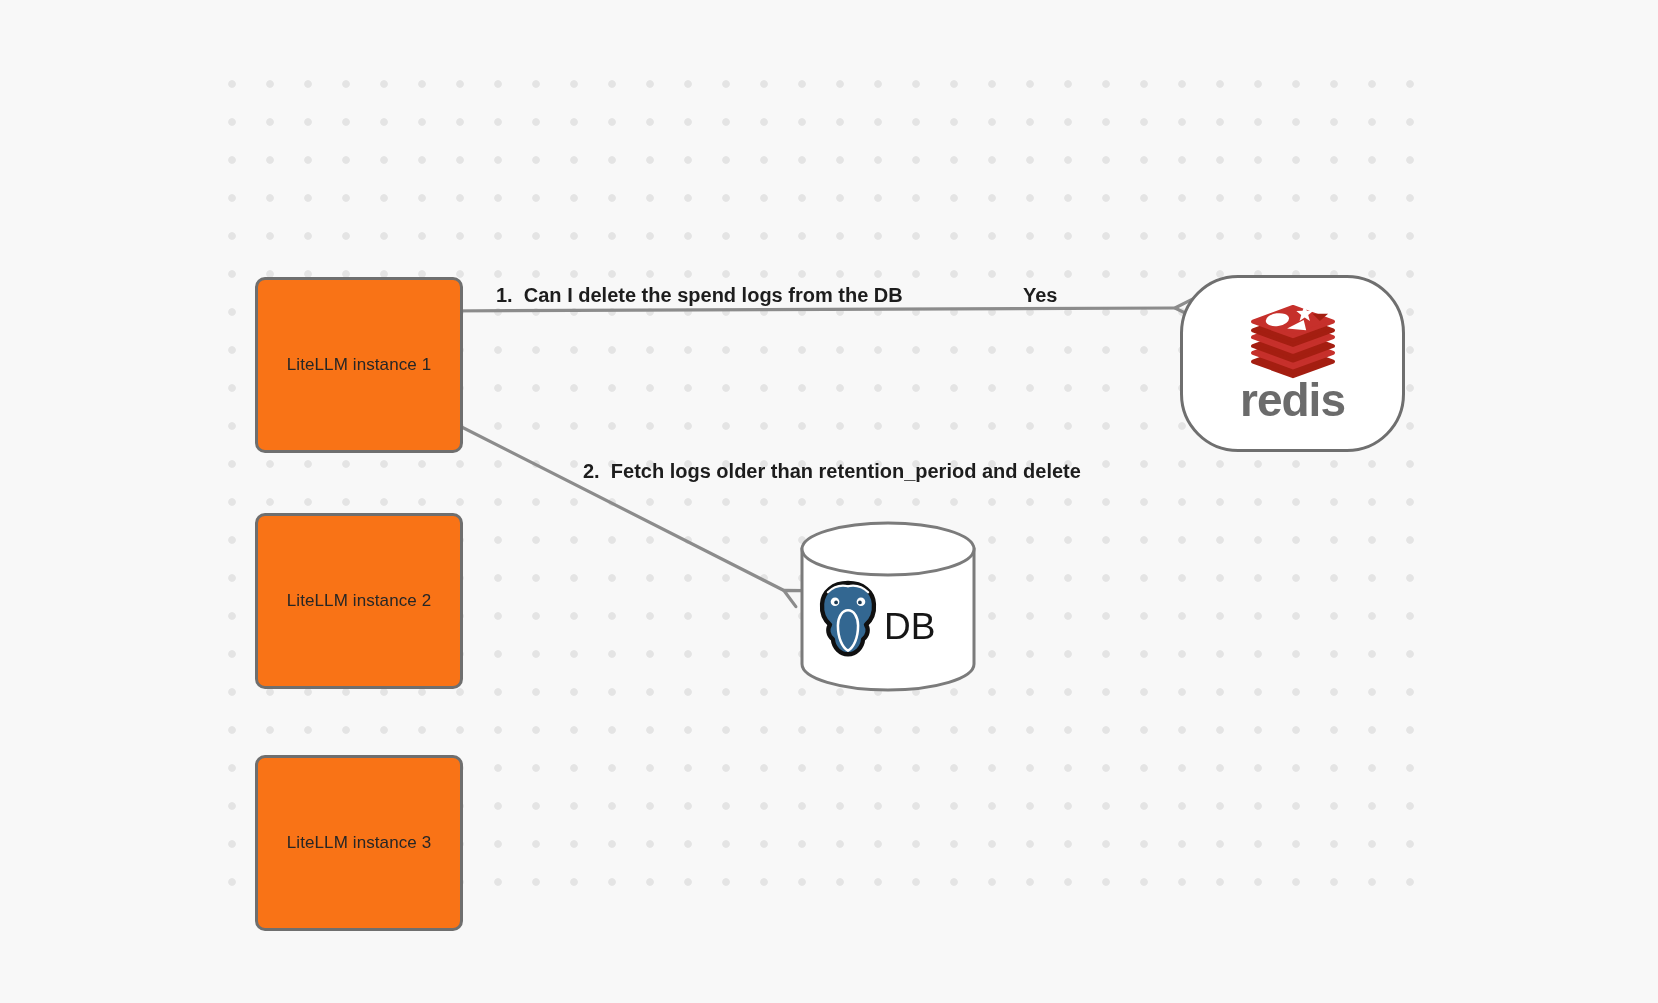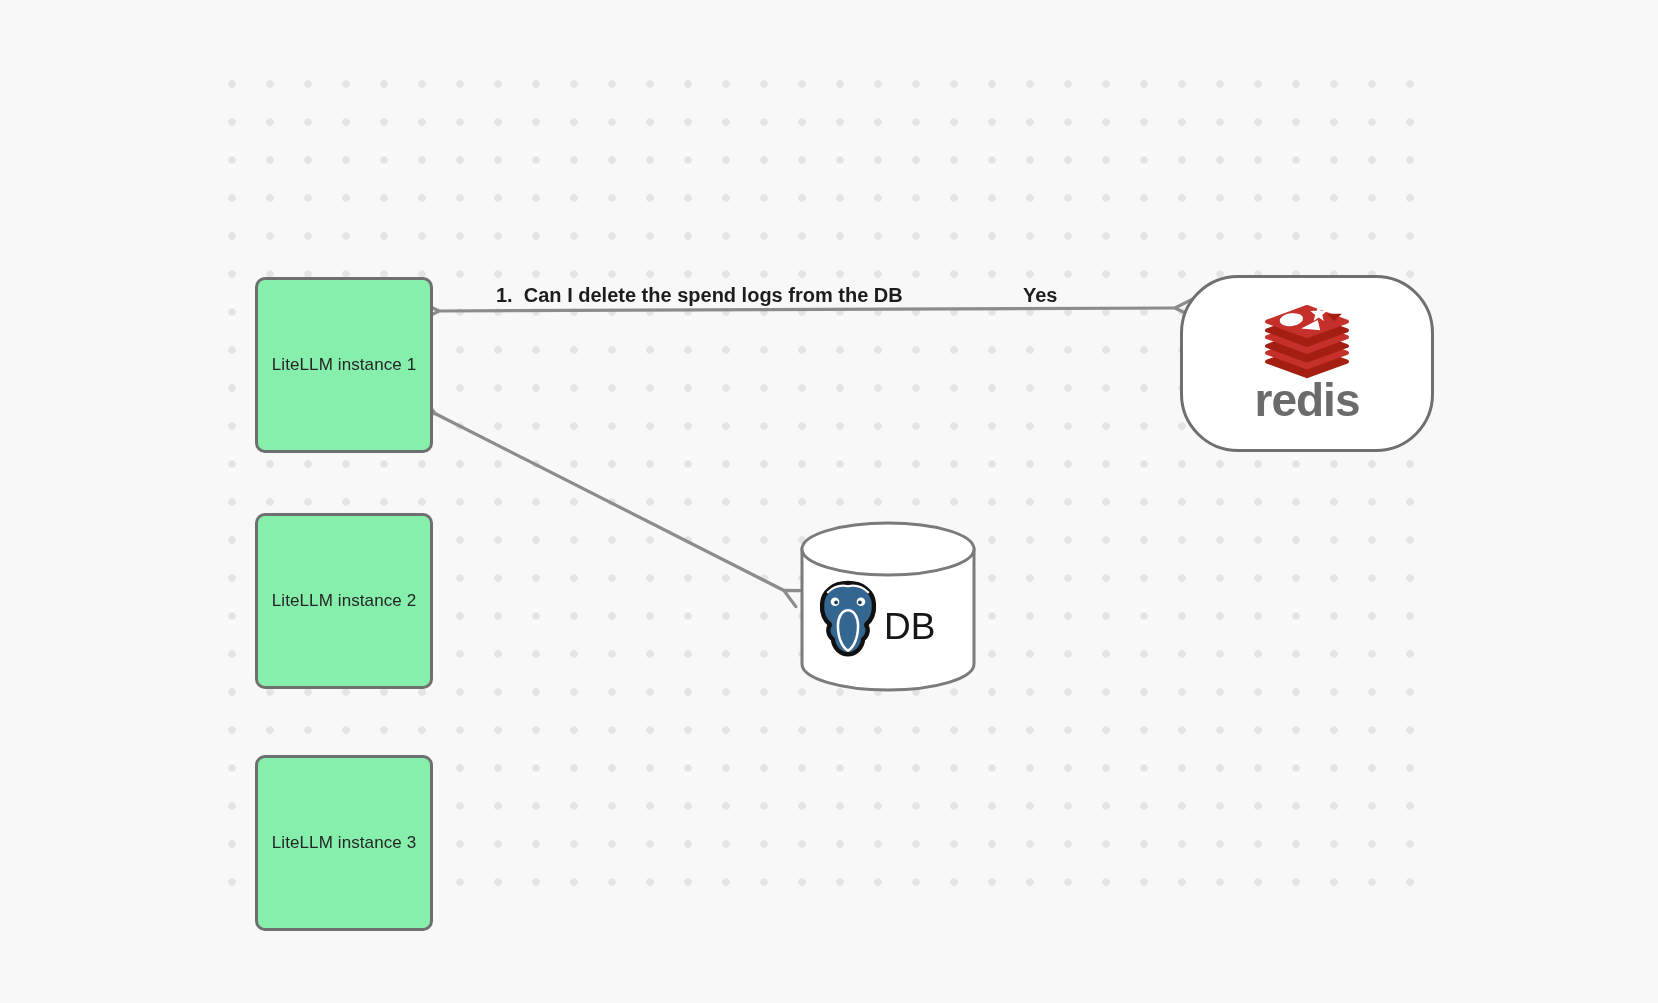--- a/index.html
+++ b/index.html
@@ -7,31 +7,31 @@
     position:relative; width:1658px; height:1003px;
     background:#f8f8f8; overflow:hidden;
     font-family:"Liberation Sans", sans-serif;
   }
   .dot-grid {
     position:absolute; left:213px; top:65px; width:1217px; height:837px;
     background-image: radial-gradient(circle at 19px 19px, #e4e4e4 3.4px, transparent 4.2px);
     background-size:38px 38px;
   }
   .node-box {
-    position:absolute; left:255px; width:178px; height:176px;
-    background:#86efac; border:3px solid #6f6f6f; border-radius:10px;
+    position:absolute; left:255px; width:208px; height:176px;
+    background:#f97316; border:3px solid #6f6f6f; border-radius:10px;
     box-sizing:border-box; display:flex; align-items:center; justify-content:center;
   }
   .node-box .box-label { font-size:17px; color:#262626; letter-spacing:0.1px; }
   #instance-1 { top:277px; }
   #instance-2 { top:513px; }
   #instance-3 { top:755px;text-align:center; }
 
   .redis-node {
-    position:absolute; left:1180px; top:275px; width:254px; height:177px;
+    position:absolute; left:1180px; top:275px; width:225px; height:177px;
     background:#ffffff; border:3px solid #6f6f6f; border-radius:58px;
     box-sizing:border-box; display:flex; flex-direction:column;
     align-items:center; justify-content:center;
   }
   .redis-word {
     font-size:46px; font-weight:700; color:#6b6b6b;
     letter-spacing:-1px; line-height:1; margin-top:-8px;
   }
 
   .arrows { position:absolute; left:0; top:0; width:1658px; height:1003px; }
@@ -118,14 +118,15 @@
     <path d="M78 17 C70 9 59 6.5 50 8.5" stroke="#ffffff" stroke-width="3" fill="none" stroke-linecap="round"></path>
     <circle cx="32" cy="30" r="6" fill="#ffffff"></circle>
     <circle cx="33.5" cy="31" r="2.6" fill="#1b3a54"></circle>
     <circle cx="68" cy="30" r="6" fill="#ffffff"></circle>
     <circle cx="66.5" cy="31" r="2.6" fill="#1b3a54"></circle>
   </svg>
   <div class="db-label">DB</div>
 
   <div class="edge-label" id="edge1-label">1.  Can I delete the spend logs from the DB</div>
   <div class="edge-label" id="edge1-response">Yes</div>
+  <div class="edge-label" id="edge2-label">2.  Fetch logs older than retention_period and delete</div>
 
 </div>
 
 </body></html>

